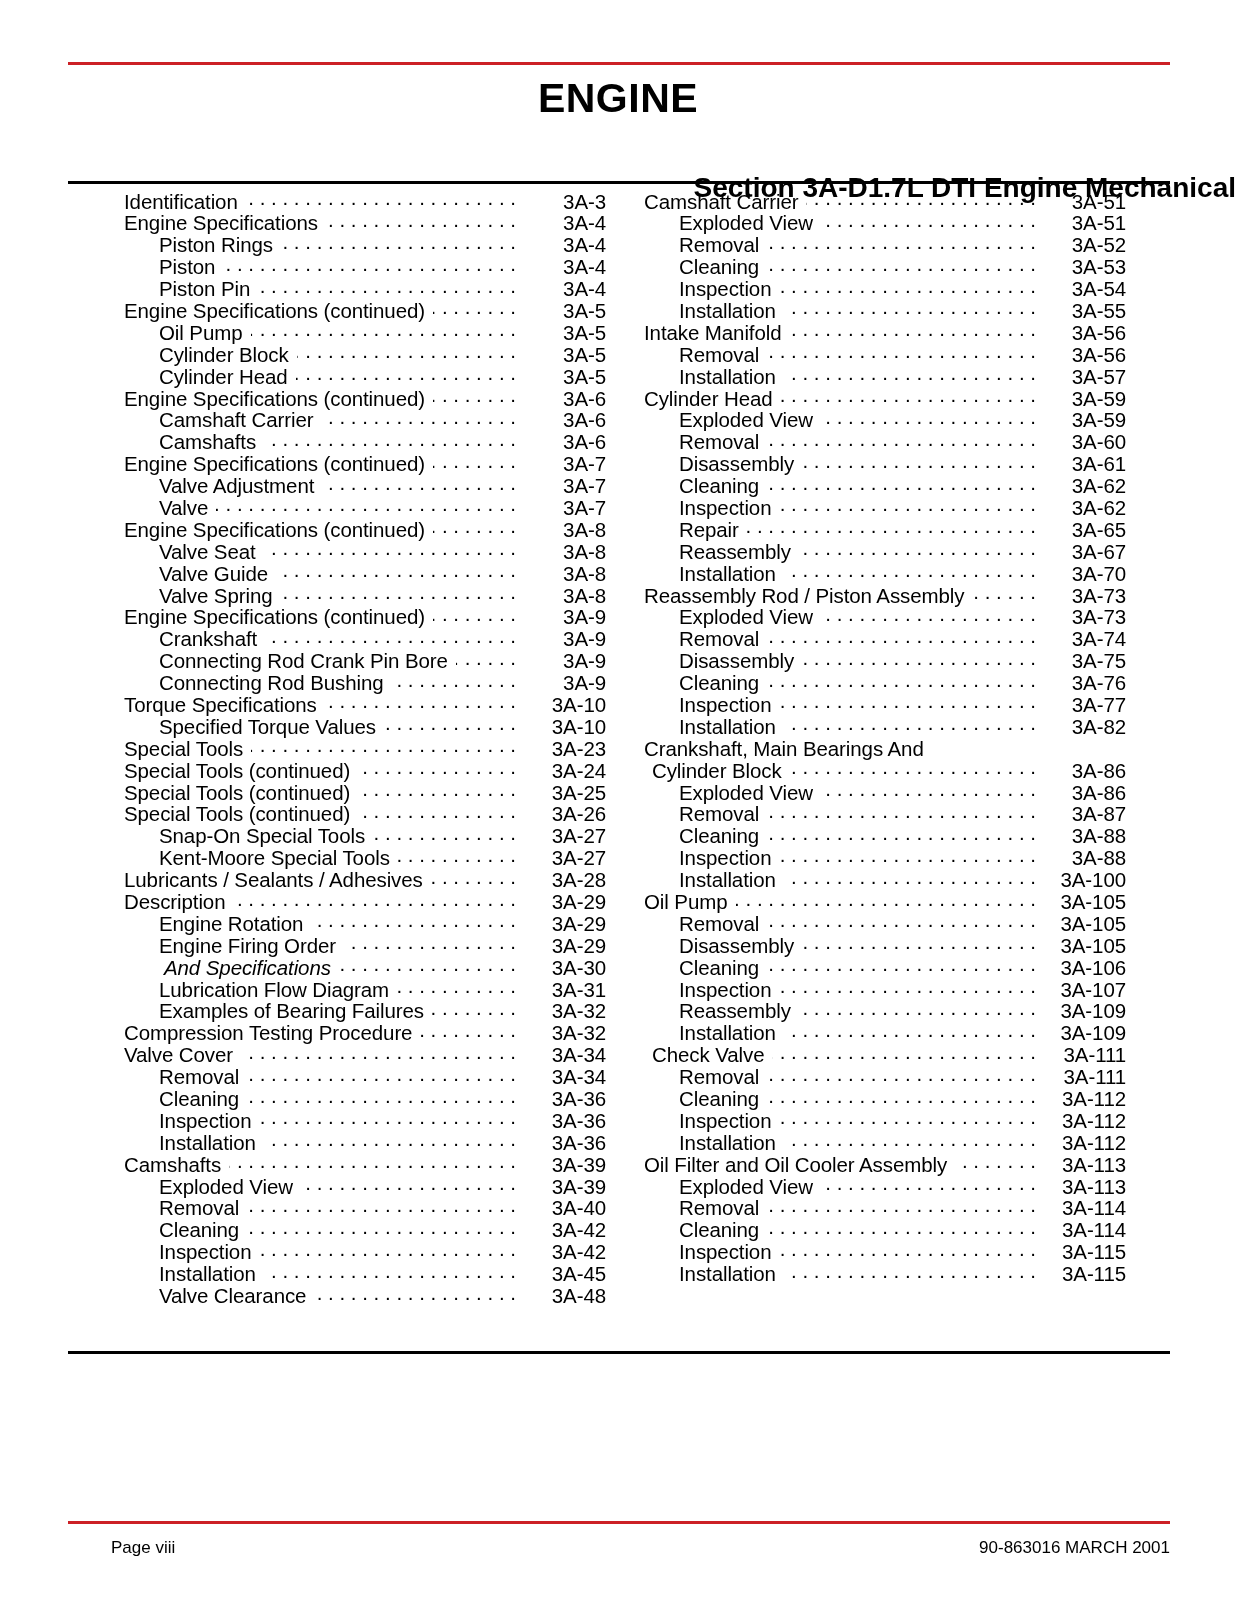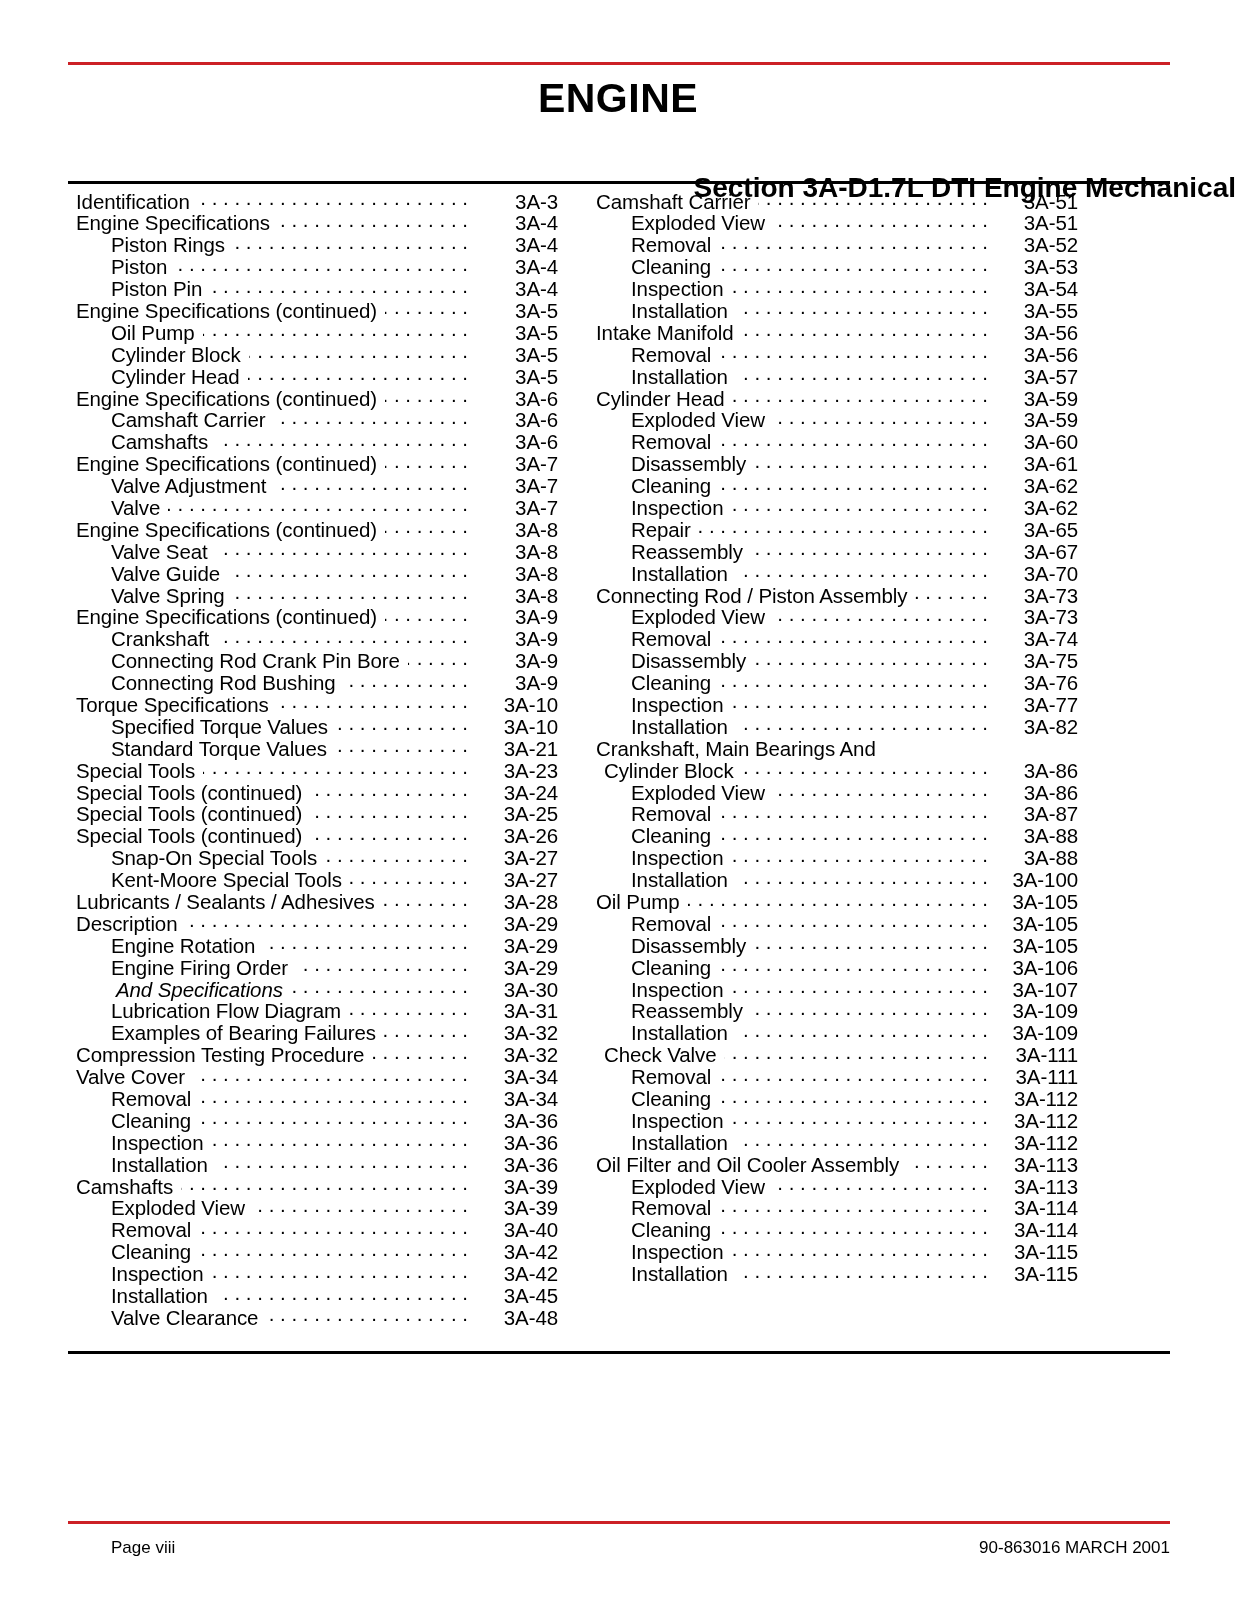--- a/index.html
+++ b/index.html
@@ -74,20 +74,21 @@
     line-height: 1.0;
     margin-top: 43px;
   }
 
   
   .toc {
     position: absolute;
     top: 188px;
     font-size: 20.5px;
     line-height: 21.9px;
+    margin-left: 48px;
   }
   #toc-left  { left: 76px;  width: 482px; }
   #toc-right { left: 596px; width: 482px; }
 
   .toc-entry {
     display: flex;
     align-items: baseline;
     white-space: nowrap;
     height: 21.9px;
   }
@@ -275,25 +276,20 @@
       <div class="toc-entry lvl1">
         <span class="toc-label">Torque Specifications</span>
         <span class="toc-leader"></span>
         <span class="toc-page">3A-10</span>
       </div>
       <div class="toc-entry lvl2">
         <span class="toc-label">Specified Torque Values</span>
         <span class="toc-leader"></span>
         <span class="toc-page">3A-10</span>
       </div>
-      <div class="toc-entry lvl2">
-        <span class="toc-label">Standard Torque Values</span>
-        <span class="toc-leader"></span>
-        <span class="toc-page">3A-21</span>
-      </div>
       <div class="toc-entry lvl1">
         <span class="toc-label">Special Tools</span>
         <span class="toc-leader"></span>
         <span class="toc-page">3A-23</span>
       </div>
       <div class="toc-entry lvl1">
         <span class="toc-label">Special Tools (continued)</span>
         <span class="toc-leader"></span>
         <span class="toc-page">3A-24</span>
       </div>
@@ -503,21 +499,21 @@
         <span class="toc-label">Reassembly</span>
         <span class="toc-leader"></span>
         <span class="toc-page">3A-67</span>
       </div>
       <div class="toc-entry lvl2">
         <span class="toc-label">Installation</span>
         <span class="toc-leader"></span>
         <span class="toc-page">3A-70</span>
       </div>
       <div class="toc-entry lvl1">
-        <span class="toc-label">Connecting Rod / Piston Assembly</span>
+        <span class="toc-label">Reassembly Rod / Piston Assembly</span>
         <span class="toc-leader"></span>
         <span class="toc-page">3A-73</span>
       </div>
       <div class="toc-entry lvl2">
         <span class="toc-label">Exploded View</span>
         <span class="toc-leader"></span>
         <span class="toc-page">3A-73</span>
       </div>
       <div class="toc-entry lvl2">
         <span class="toc-label">Removal</span>

